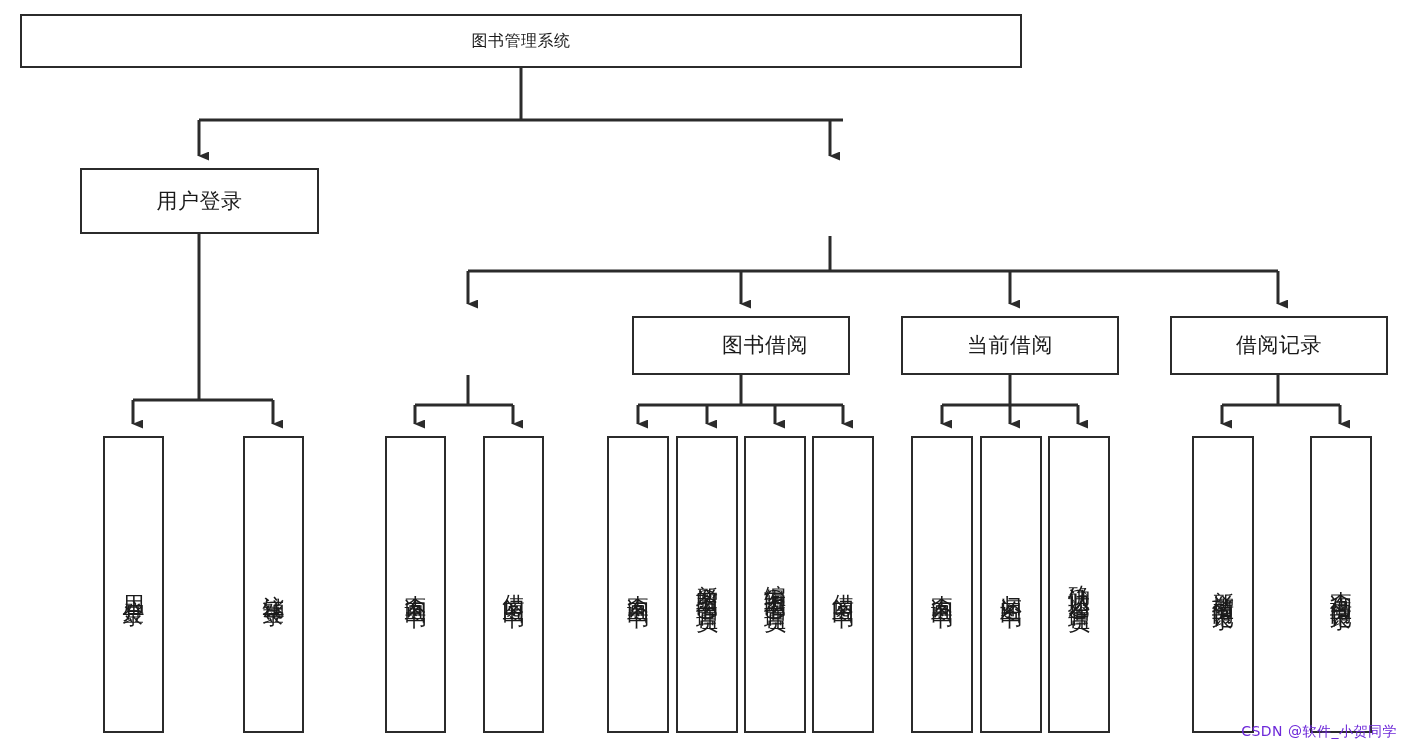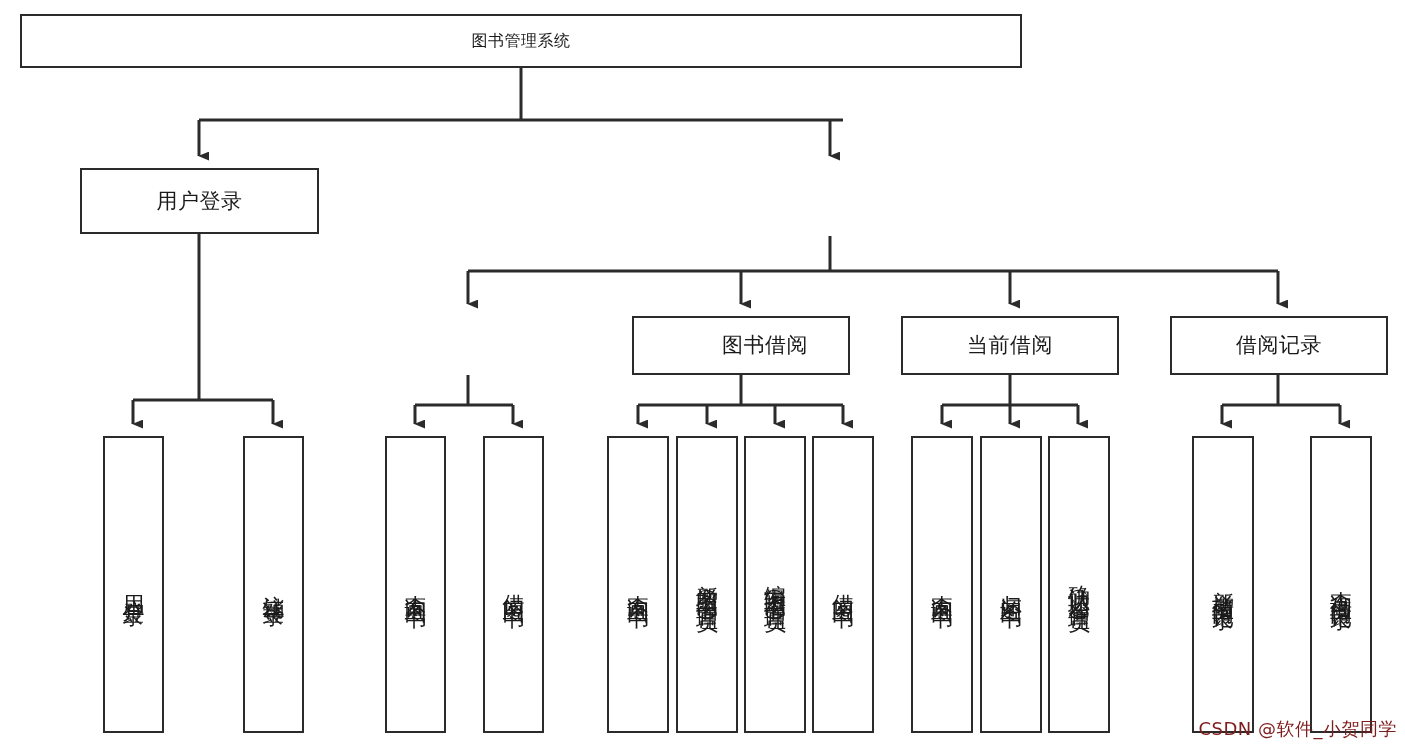--- a/index.html
+++ b/index.html
@@ -61,22 +61,22 @@
     font-size: 22px;
     line-height: 1.0;
     letter-spacing: 4px;
     white-space: nowrap;
     text-align: center;
   }
   .watermark {
     position: absolute;
     right: 8px;
     bottom: 6px;
-    font-size: 18px;
-    color: #7f1d1d;
+    font-size: 14px;
+    color: #6d28d9;
     letter-spacing: 0.5px;
     user-select: none;
     white-space: nowrap;
   }
 </style>
 </head>
 <body>
 
 <div id="diagram-root">
 

